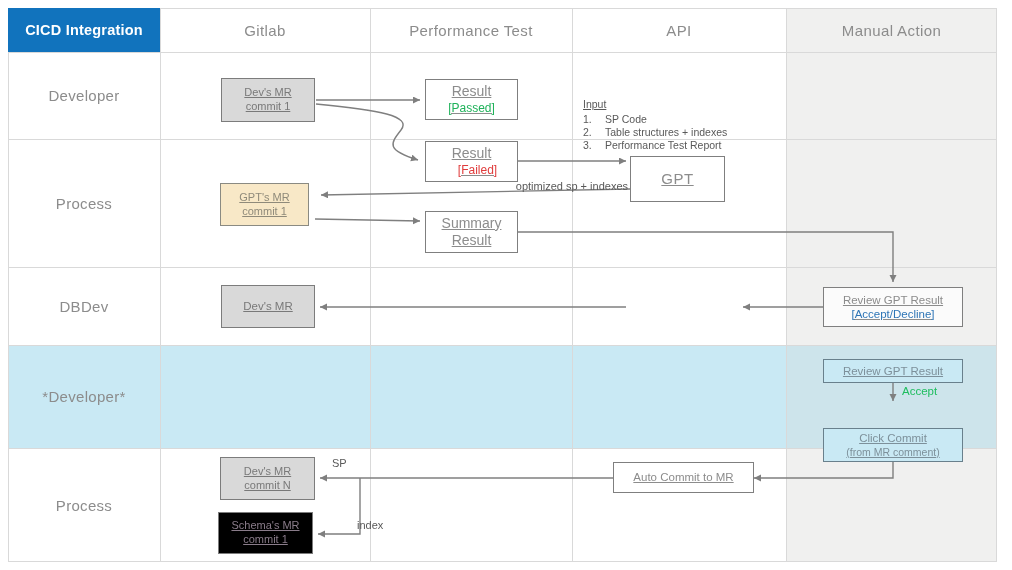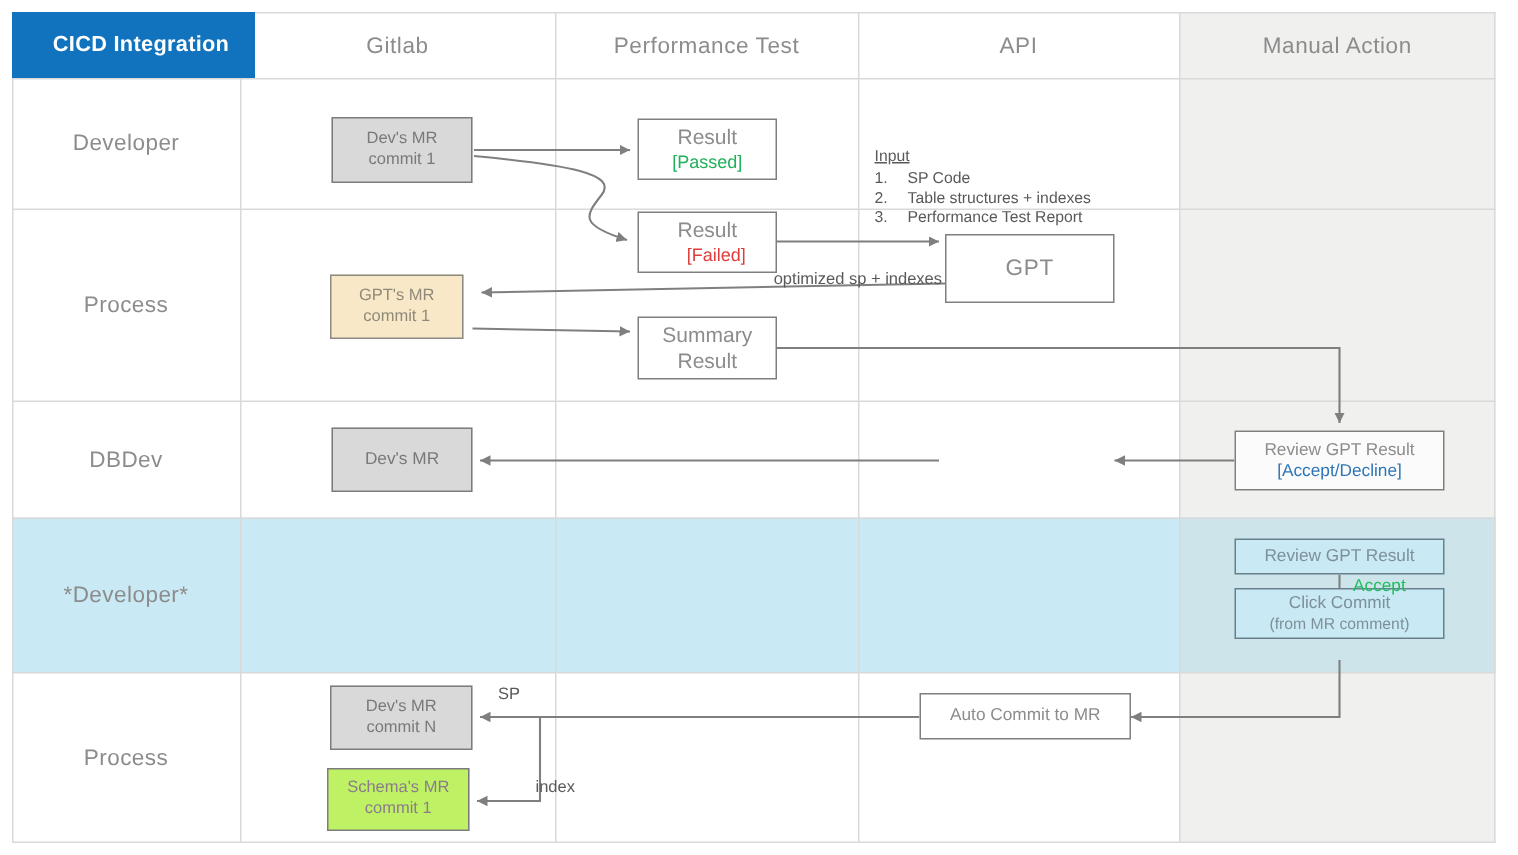--- a/index.html
+++ b/index.html
@@ -11,21 +11,21 @@
   .manual-col-bg{position:absolute;left:786px;top:8px;width:211px;height:554px;background:#f0f0ef;}
   .blue-row-bg{position:absolute;left:8px;top:345px;width:989px;height:103px;background:#c9e9f4;}
   .blue-row-manual{position:absolute;left:786px;top:345px;width:211px;height:103px;background:#cde4eb;}
   
   .vline{position:absolute;top:8px;height:554px;width:1px;background:#d9d9d9;}
   .hline{position:absolute;left:8px;width:989px;height:1px;background:#d9d9d9;}
   
   .corner{
     position:absolute;left:8px;top:8px;width:152px;height:44px;background:#1173bd;
     color:#ffffff;font-weight:bold;font-size:14.5px;
-    display:flex;align-items:center;justify-content:center;letter-spacing:.2px;padding-left:10px;
+    display:flex;align-items:center;justify-content:center;letter-spacing:.2px;
   }
   .colhead{
     position:absolute;top:8px;height:44px;display:flex;align-items:center;justify-content:center;
     font-size:15px;color:#8c8c8c;letter-spacing:.4px;
   }
   #h-gitlab{left:160px;width:210px;}
   #h-perf{left:370px;width:202px;}
   #h-api{left:572px;width:214px;}
   #h-manual{left:786px;width:211px;}
   
@@ -37,38 +37,38 @@
   #r-process1{top:139px;height:128px;}
   #r-dbdev{top:267px;height:78px;}
   #r-developer2{top:345px;height:103px;}
   #r-process2{top:448px;height:114px;}
   
   svg.arrows{position:absolute;left:0;top:0;width:1012px;height:570px;pointer-events:none;}
   
   .node{
     position:absolute;border:1.6px solid #7f7f7f;background:#ffffff;color:#8c8c8c;
     display:flex;flex-direction:column;align-items:center;justify-content:center;
-    text-align:center;line-height:1.25;box-sizing:border-box;
+    text-align:center;line-height:1.25;box-sizing:border-box;text-decoration:underline;
   }
   .node.gray{background:#d9d9d9;color:#797979;border-color:#7c7c7c;}
   .node.cream{background:#f8e8c7;color:#8f8a7a;border-color:#8a8a82;}
-  .node.pink{background:#bef264;color:#8a7c8a;border-color:#7c7c7c;}
+  .node.pink{background:#000000;color:#8a7c8a;border-color:#7c7c7c;}
   .node.bluefill{background:#c9e9f4;border-color:#69808c;color:#7d909a;}
   .node.big{}
   #n-devs-mr-1{left:221px;top:78px;width:94px;height:44px;font-size:11px;}
   #n-result-passed{left:425px;top:79px;width:93px;height:41px;font-size:14px;}
   #n-result-failed{left:425px;top:141px;width:93px;height:41px;font-size:14px;}
   #n-gpts-mr-1{left:220px;top:183px;width:89px;height:43px;font-size:11px;}
   #n-summary{left:425px;top:211px;width:93px;height:42px;font-size:14px;}
-  #n-gpt{left:630px;top:156px;width:113px;height:46px;font-size:15px;letter-spacing:.5px;}
+  #n-gpt{left:630px;top:156px;width:95px;height:46px;font-size:15px;letter-spacing:.5px;}
   #n-devs-mr{left:221px;top:285px;width:94px;height:43px;font-size:11.5px;}
   #n-comment{left:626px;top:291px;width:112px;height:31px;font-size:11.5px;}
   #n-review-decision{left:823px;top:287px;width:140px;height:40px;font-size:11.5px;background:#fbfbfb;}
   #n-review{left:823px;top:359px;width:140px;height:24px;font-size:11.5px;}
-  #n-click-commit{left:823px;top:392px;width:140px;height:34px;font-size:11.5px;}
+  #n-click-commit{left:823px;top:428px;width:140px;height:34px;font-size:11.5px;}
   #n-devs-mr-n{left:220px;top:457px;width:95px;height:43px;font-size:11px;}
   #n-schemas-mr{left:218px;top:512px;width:95px;height:42px;font-size:11px;}
   #n-auto-commit{left:613px;top:462px;width:141px;height:31px;font-size:11.5px;}
   #n-result-passed .l2{color:#1fb25a;font-size:12px;}
   #n-result-failed .l2{color:#e03c3c;font-size:12px;margin-left:12px;}
   #n-review-decision .l2{color:#2e75b6;}
   #n-click-commit .l2{font-size:10.5px;}
   
   .note{position:absolute;color:#595959;font-size:10.5px;}
   #input-note{left:583px;top:98px;width:180px;line-height:13px;}

